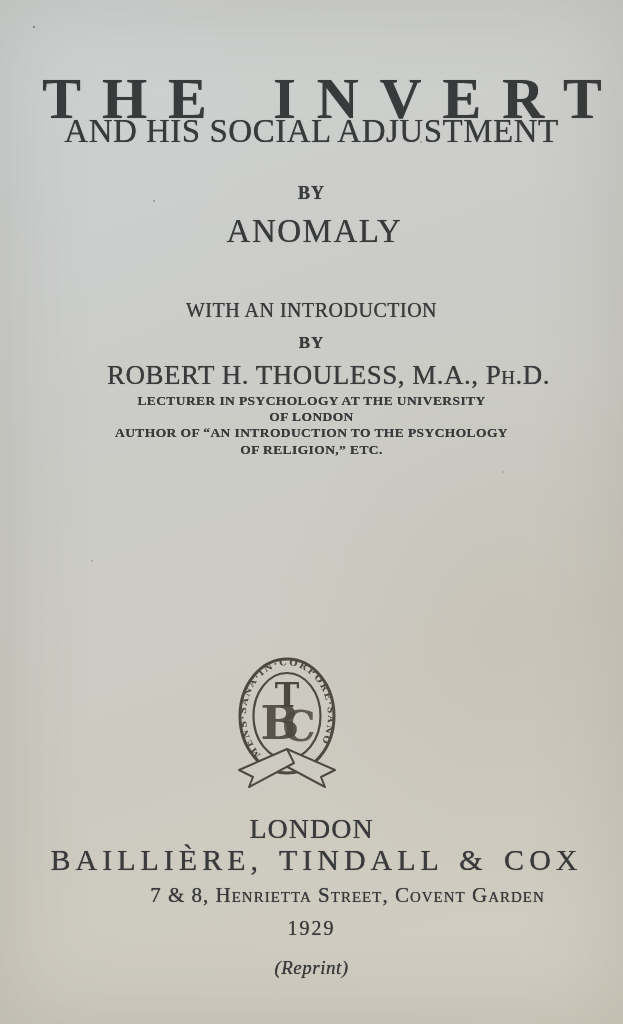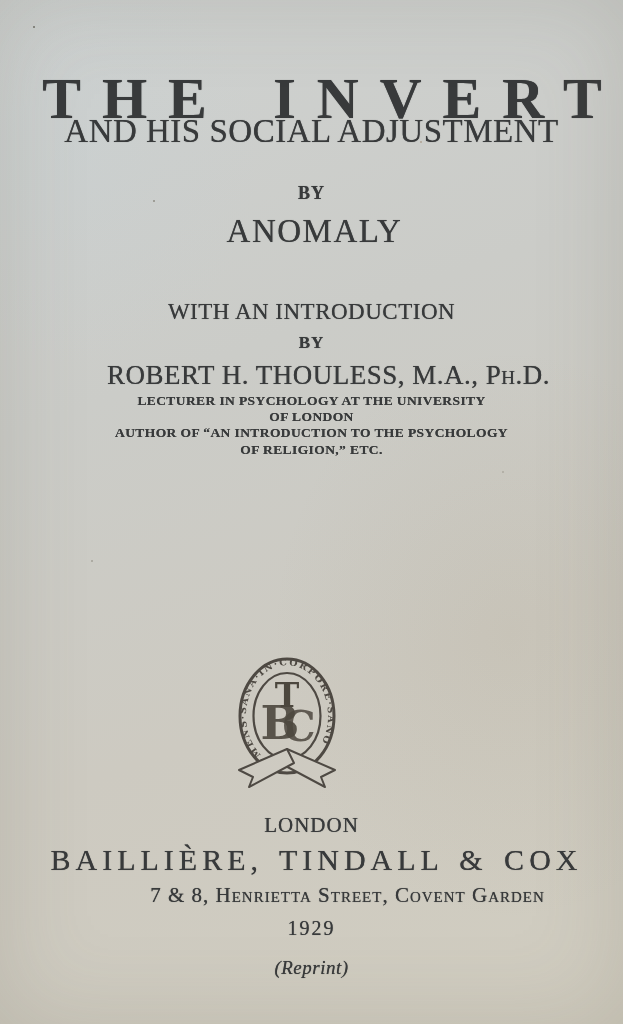--- a/index.html
+++ b/index.html
@@ -38,26 +38,26 @@
     width: 623px;
     text-align: center;
     white-space: nowrap;
     line-height: 1.1;
     text-shadow: 0 0 0.7px rgba(45,47,48,.85);
   }
   .title        { top: 28px;  font-size: 58px; letter-spacing: 21px; word-spacing: 10px; padding-left: 21px; }
   .subtitle     { top: 113px; font-size: 33px; letter-spacing: .5px; }
   .by1          { top: 184px; font-size: 18px; font-weight: 700; letter-spacing: 1px; }
   .author       { top: 213px; font-size: 33px; letter-spacing: 1.5px; padding-left: 3px; }
-  .intro-head   { top: 299px; font-size: 23px; letter-spacing: .5px; }
+  .intro-head   { top: 299px; font-size: 20px; letter-spacing: .5px; }
   .by2          { top: 334px; font-size: 17px; font-weight: 700; letter-spacing: 1px; }
   .intro-author { top: 361px; font-size: 27px; letter-spacing: .5px; font-variant: small-caps; margin-left: 17px; }
   .credentials  { top: 393px; font-size: 13.5px; font-weight: 700; letter-spacing: .4px; line-height: 16.2px; }
   .credentials div { text-shadow: 0 0 0.5px rgba(45,47,48,.8); }
-  .city         { top: 814px; font-size: 21px; letter-spacing: 1px; text-align: center; }
+  .city         { top: 814px; font-size: 28px; letter-spacing: 1px; text-align: center; }
   .publisher    { top: 843px; font-size: 30px; letter-spacing: 5px; word-spacing: 4px; padding-left: 5px; }
   .address      { top: 884px; font-size: 21px; letter-spacing: 1px; font-variant: small-caps; margin-left: 36px; }
   .year         { top: 917px; font-size: 20px; letter-spacing: 2px; }
   .note         { top: 946px; font-size: 19px; font-style: italic; letter-spacing: .5px; margin-top: 12px; }
   #emblem {
     position: absolute;
     left: 217px;
     top: 650px;
     opacity: .93;
   }

